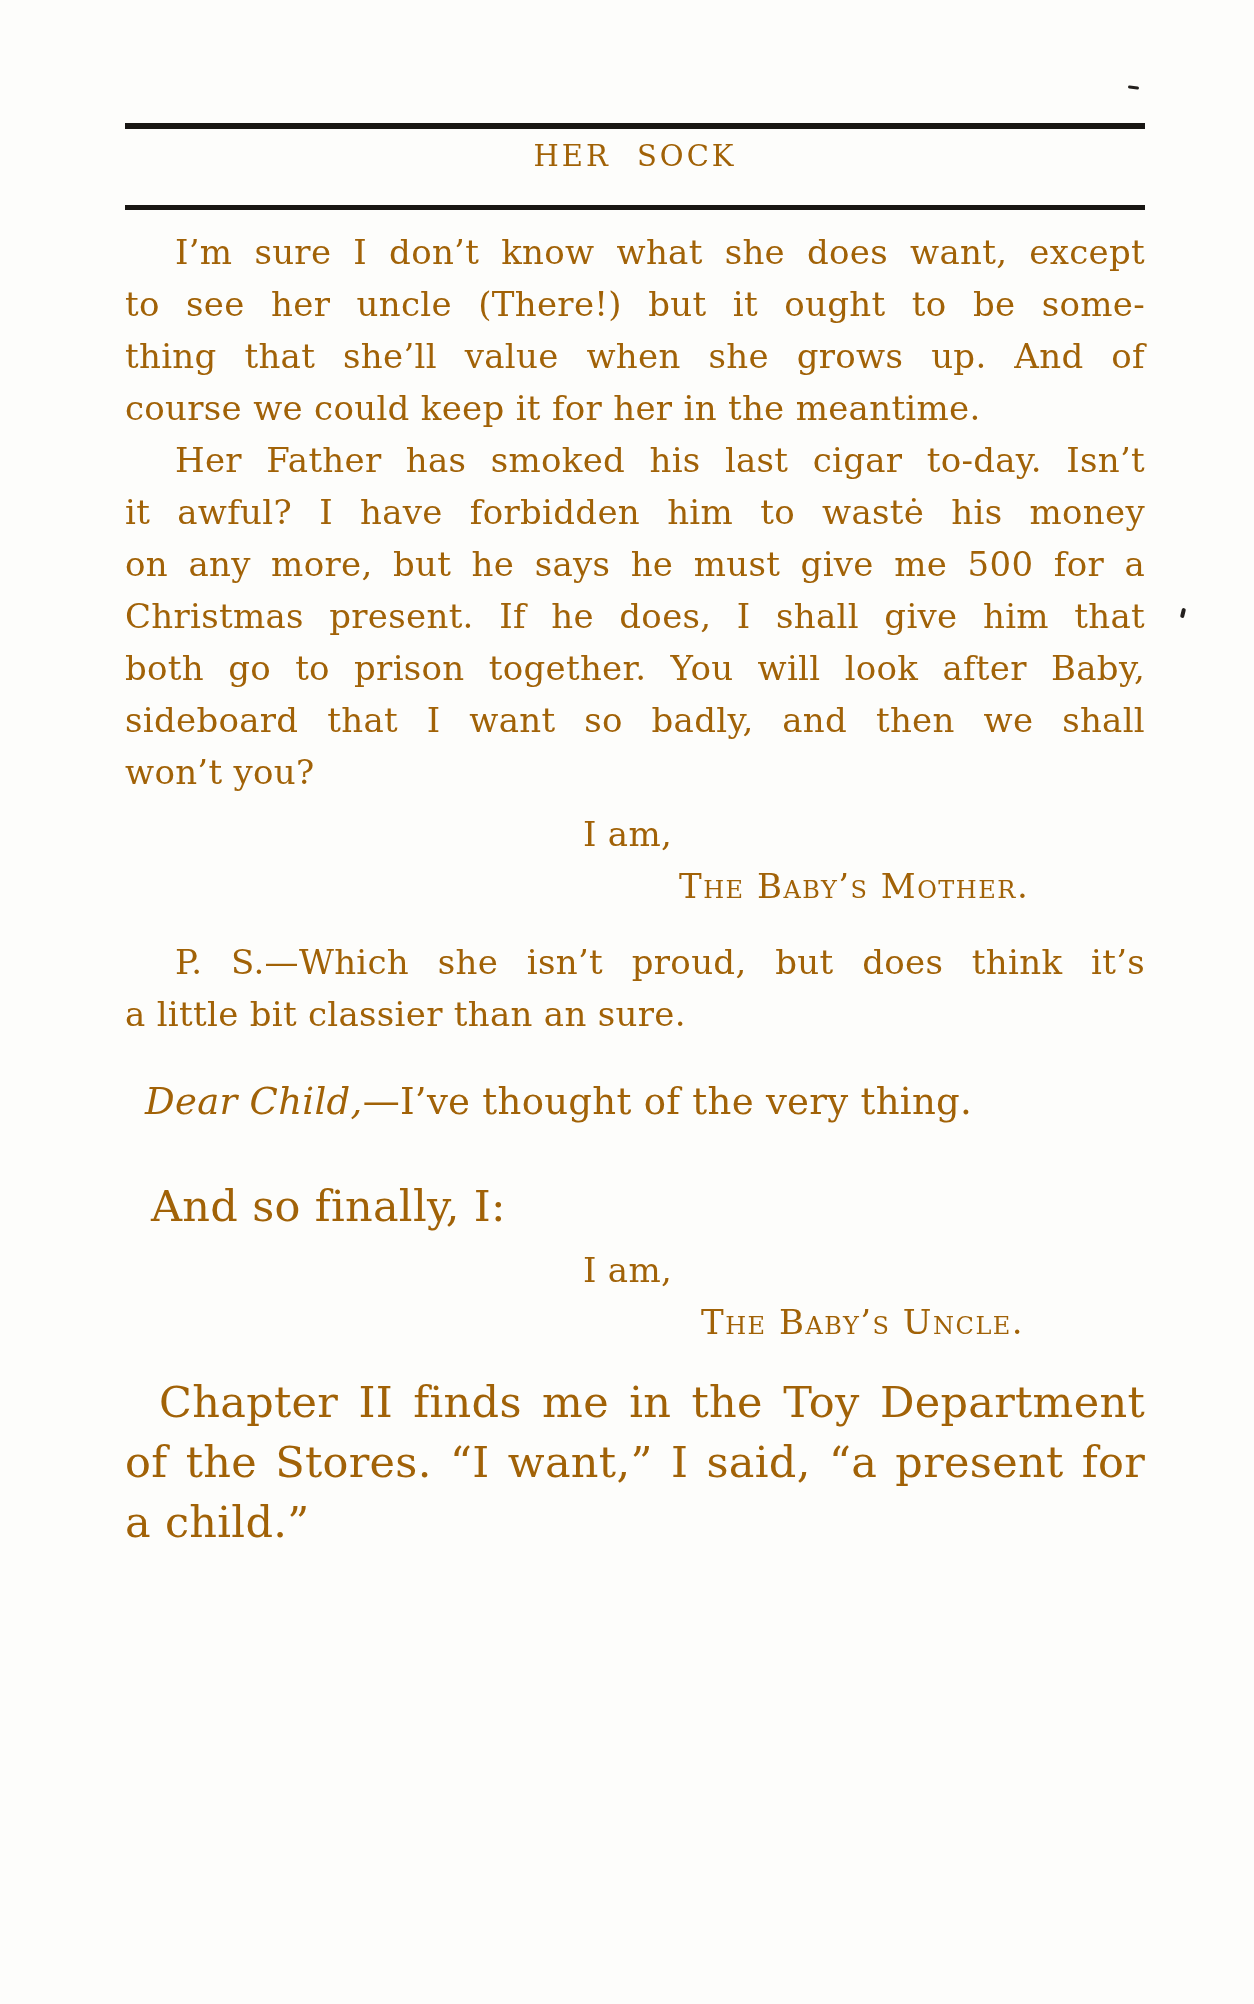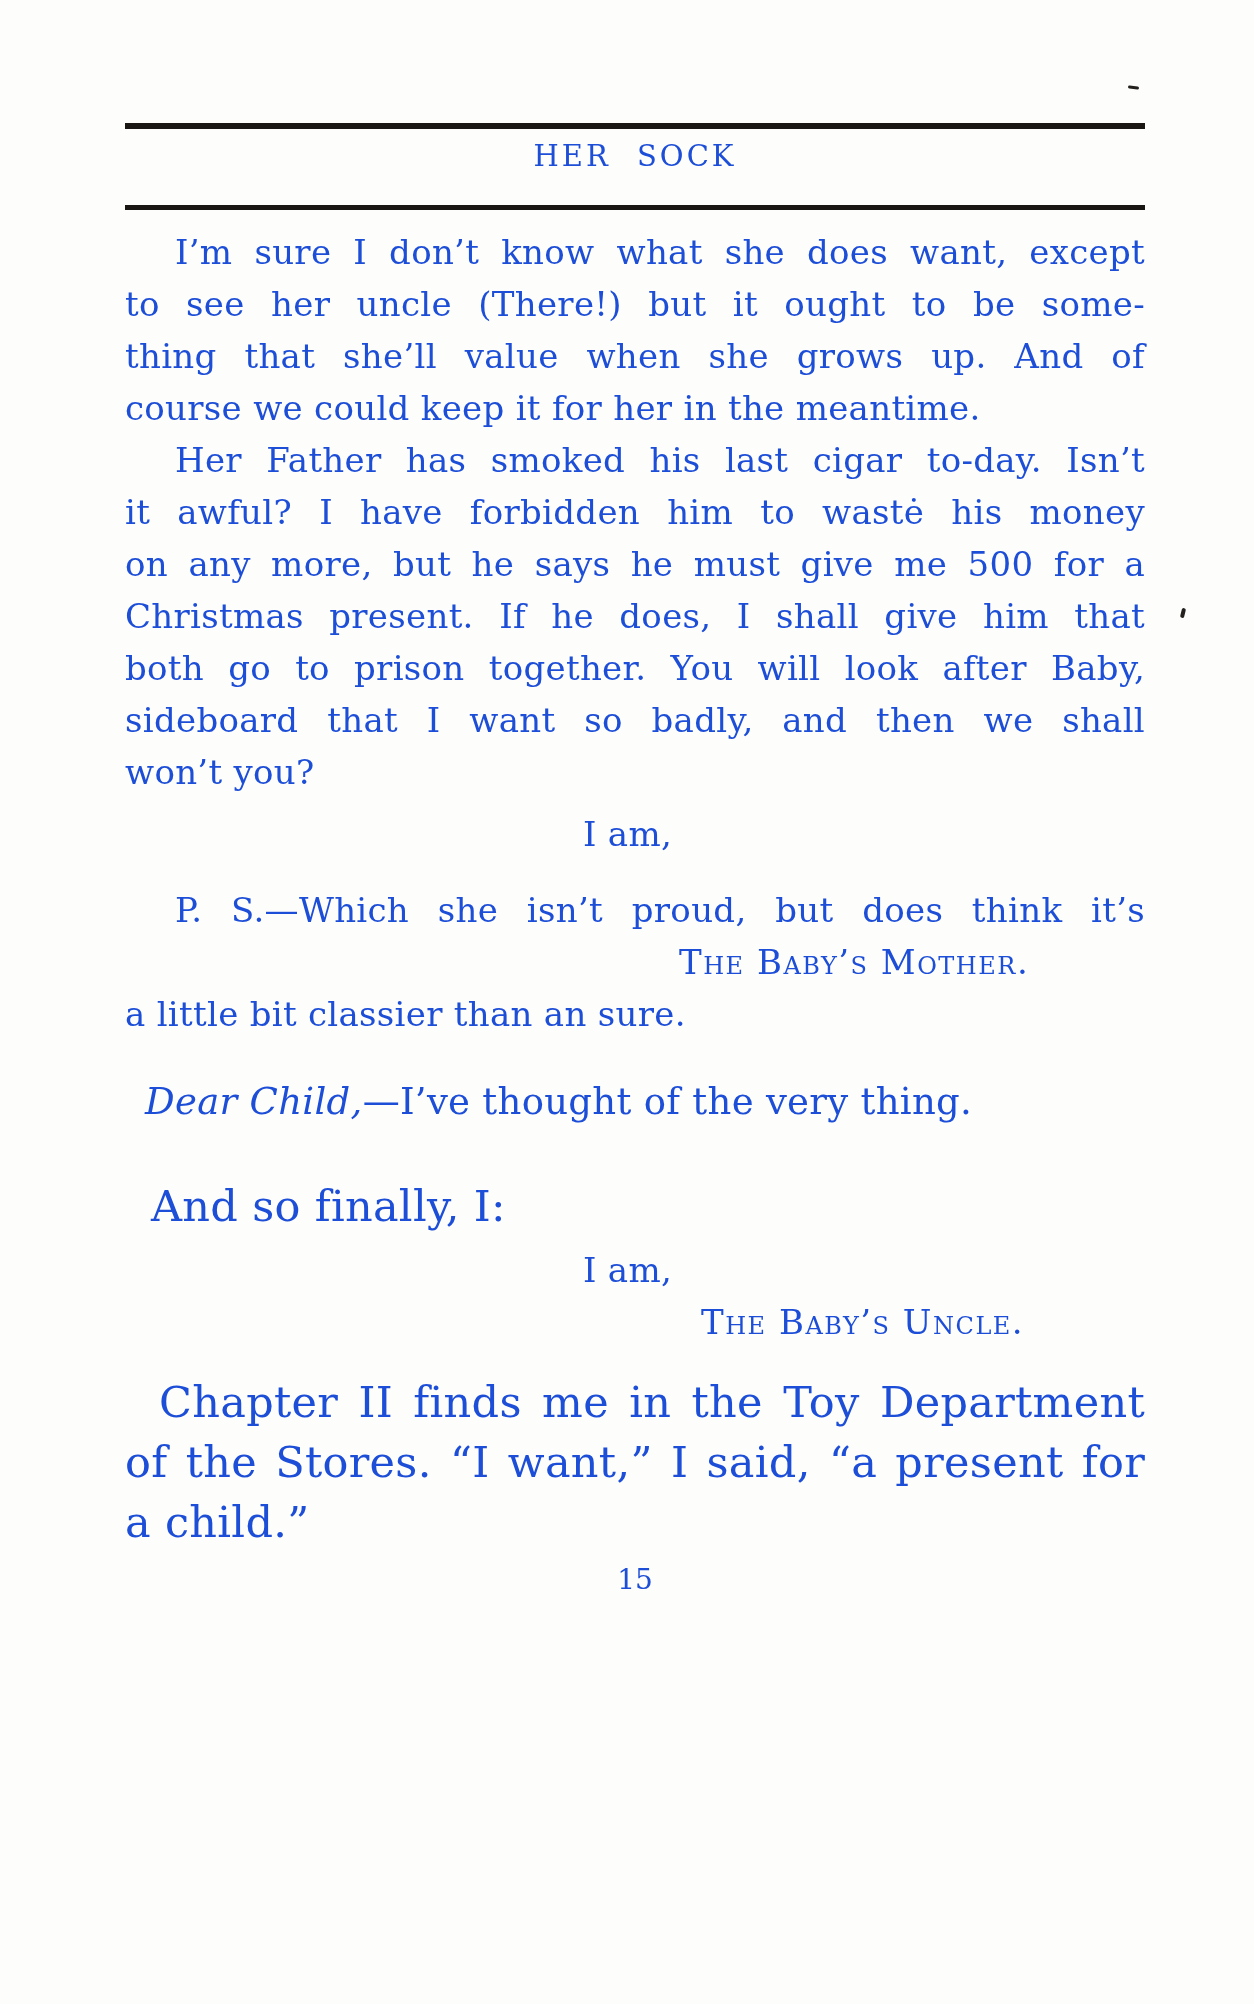--- a/index.html
+++ b/index.html
@@ -1,21 +1,21 @@
 <!DOCTYPE html>
 <html><head>
 <meta charset="utf-8">
 <style>
   html,body{margin:0;padding:0;background:#e8e8e6;}
   .page{
     position:relative;
     width:1254px;height:2004px;
     margin:0 auto;
     background:#fdfdfb;
-    color:#1d4ed8;
+    color:#a16207;
     font-family:"DejaVu Serif","Liberation Serif",serif;
     overflow:hidden;
   }
   .rule{position:absolute;left:125px;width:1020px;background:#191613;}
   .rule-top{top:123px;height:6px;}
   .rule-bottom{top:205px;height:5px;}
   .running-head{
     position:absolute;left:125px;top:138px;width:1020px;
     text-align:center;font-size:29px;line-height:36px;
     letter-spacing:3px;word-spacing:14px;
@@ -64,34 +64,33 @@
     <div class="bl">course we could keep it for her in the meantime.</div>
     <div class="bl j ind">Her Father has smoked his last cigar to-day.  Isn’t</div>
     <div class="bl j">it awful?  I have forbidden him to wastė his money</div>
     <div class="bl j">on any more, but he says he must give me 500 for a</div>
     <div class="bl j">Christmas present.  If he does, I shall give him that</div>
     <div class="bl j">both go to prison together.  You will look after Baby,</div>
     <div class="bl j">sideboard that I want so badly, and then we shall</div>
     <div class="bl">won’t you?</div>
 
     <div class="bl sig-sal m-sig1">I am,</div>
+    <div class="bl sig-name1 sc">The Baby’s Mother.</div>
+
     <div class="bl j ind m-ps">P. S.—Which she isn’t proud, but does think it’s</div>
-
-    <div class="bl sig-name1 sc">The Baby’s Mother.</div>
     <div class="bl">a little bit classier than an sure.</div>
 
     <div class="bl letter-open"><span class="it">Dear Child,</span><span>—I’ve thought of the very thing.</span></div>
 
     <div class="bl big m-n1">And so finally, I:</div>
 
     <div class="bl sig-sal m-sig2">I am,</div>
     <div class="bl sig-name2 sc">The Baby’s Uncle.</div>
 
 
 
     <div class="bl big j ind2 m-n3">Chapter II finds me in the Toy Department</div>
     <div class="bl big j">of the Stores.  “I want,” I said, “a present for</div>
     <div class="bl big">a child.”</div>
 
-    <div class="page-number">15</div>
 
   </div>
 </div>
 
 </body></html>

